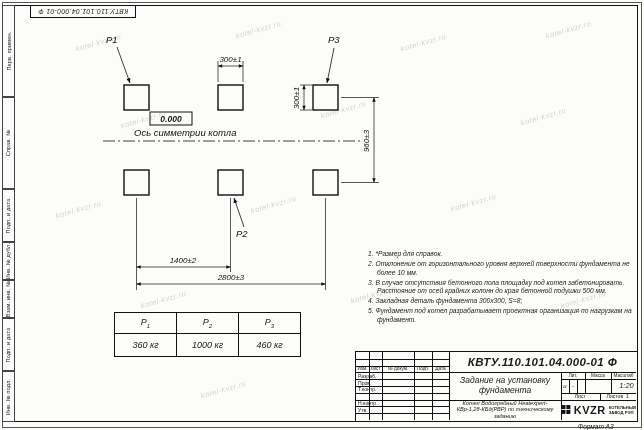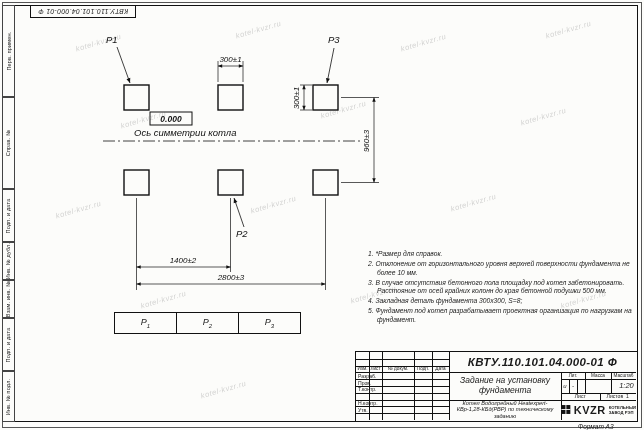--- a/index.html
+++ b/index.html
@@ -171,20 +171,25 @@
     <p>5. Фундамент под котел разрабатывает проектная организация по нагрузкам на фундамент.</p>
   </div>
 
   <table class="load-table">
     <tbody>
         <tr class="hdr">
       <td><span>Р</span><sub>1</sub></td>
       <td><span>Р</span><sub>2</sub></td>
       <td><span>Р</span><sub>3</sub></td>
     </tr>
+    <tr class="val">
+      <td>360 кг</td>
+      <td>1000 кг</td>
+      <td>460 кг</td>
+    </tr>
   </tbody>
     </table>
 
   <div class="tb">
 
     <div>
 
       <div class="vl" style="left:13px;top:0;height:68px"></div>
       <div class="vl" style="left:26px;top:0;height:68px"></div>
       <div class="vl" style="left:58px;top:0;height:68px"></div>

